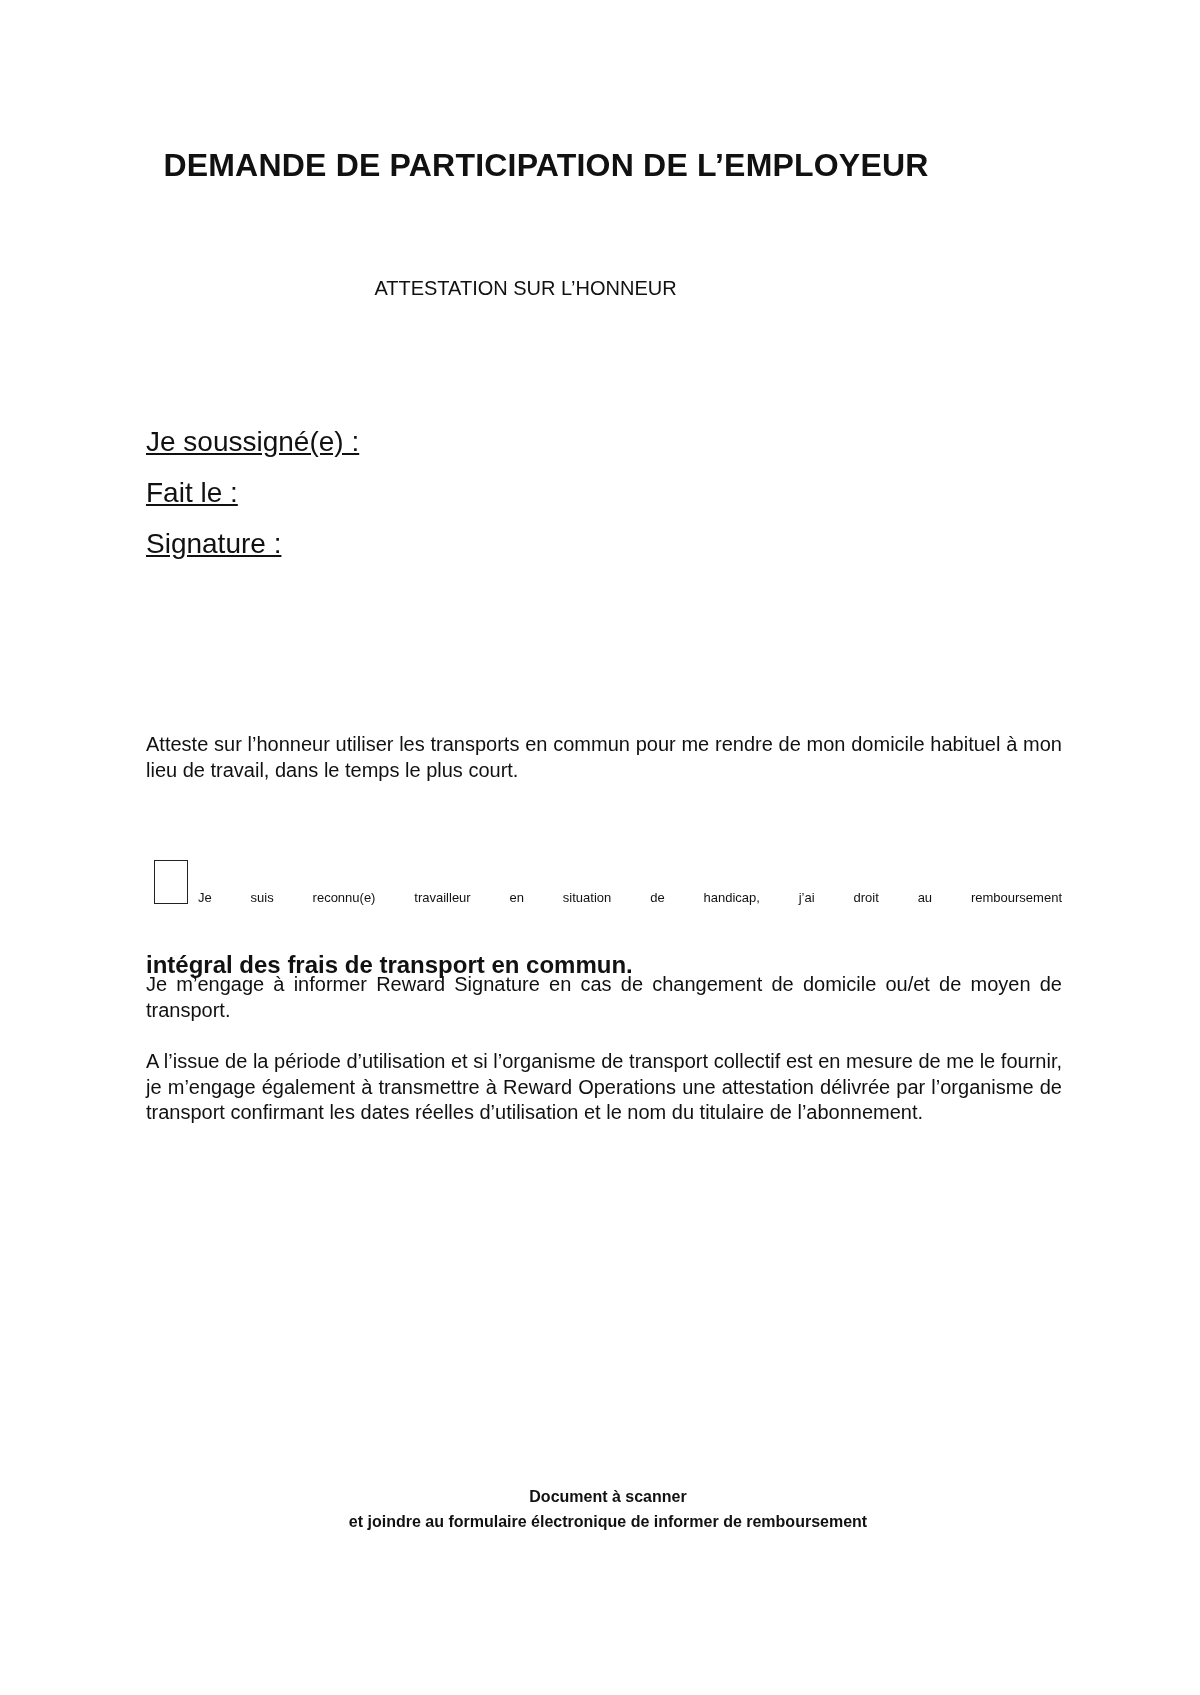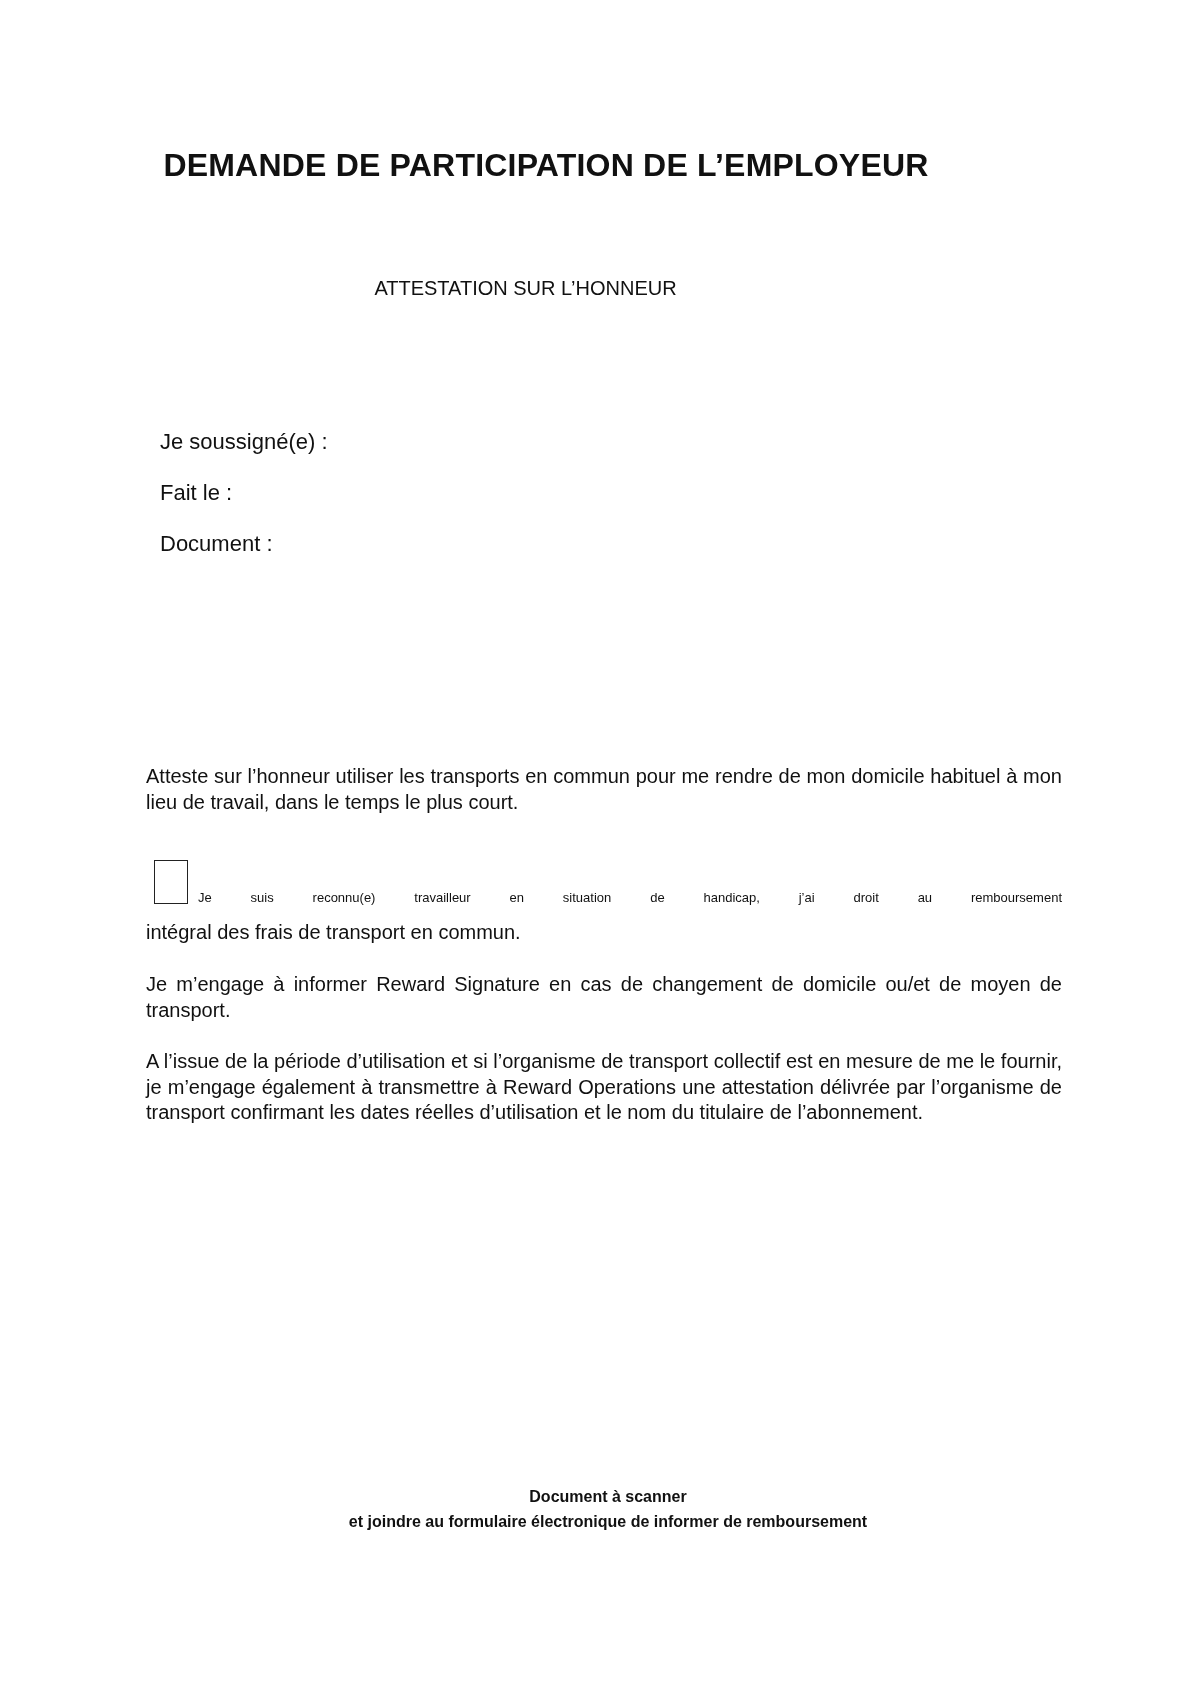--- a/index.html
+++ b/index.html
@@ -2,46 +2,46 @@
 <html><head>
   <meta charset="utf-8">
   <style>
     html, body { margin: 0; padding: 0; background: #ffffff; }
     body { width: 1200px; height: 1695px; position: relative; overflow: hidden;
            font-family: "Liberation Sans", sans-serif; color: #111; }
     .title { position: absolute; left: 0; width: 1092px; top: 146px; text-align: center;
              font-weight: bold; font-size: 32px; line-height: 39px; letter-spacing: 0.2px; }
     .subtitle { position: absolute; left: 0; width: 1051px; top: 276px; text-align: center;
                 font-size: 20px; line-height: 24px; }
-    .field { position: absolute; left: 160px; font-size: 22px; line-height: 24px; }
+    .field { position: absolute; left: 146px; font-size: 28px; line-height: 24px; text-decoration: underline; }
     .para { position: absolute; left: 146px; width: 916px; font-size: 20px; line-height: 25.5px;
             text-align: justify; }
     .checkbox { position: absolute; left: 154px; top: 860px; width: 34px; height: 44px;
                 border: 1.5px solid #222; box-sizing: border-box; background: #fff; cursor: pointer; }
     .check-line1 { position: absolute; left: 198px; width: 864px; top: 885px; font-size: 13px;
                    line-height: 25px; text-align: justify; text-align-last: justify; }
-    .check-line2 { position: absolute; left: 146px; top: 920px; font-size: 20px; line-height: 25px; }
+    .check-line2 { position: absolute; left: 146px; top: 952px; font-size: 24px; line-height: 25px; font-weight: bold; }
     .footer { position: absolute; left: 0; width: 1200px; top: 1484px; text-align: center;
               font-weight: bold; font-size: 16px; line-height: 25px; padding-left: 8px; }
   </style>
 </head>
 <body>
 
 <div>
   <div class="title">
     <div>DEMANDE DE PARTICIPATION DE L’EMPLOYEUR</div>
   </div>
 
   <div class="subtitle">ATTESTATION SUR L’HONNEUR</div>
 
   <div class="field" style="top:430px;">Je soussigné(e) :</div>
   <div class="field" style="top:481px;">Fait le :</div>
-  <div class="field" style="top:532px;">Document :</div>
+  <div class="field" style="top:532px;">Signature :</div>
 
-  <div class="para" style="top:764px;">Atteste sur l’honneur utiliser les transports en commun pour me rendre de mon domicile habituel à mon lieu de travail, dans le temps le plus court.</div>
+  <div class="para" style="top:732px;">Atteste sur l’honneur utiliser les transports en commun pour me rendre de mon domicile habituel à mon lieu de travail, dans le temps le plus court.</div>
 
   <div class="checkbox"></div>
   <div class="check-line1">Je suis reconnu(e) travailleur en situation de handicap, j’ai droit au remboursement</div>
   <div class="check-line2">intégral des frais de transport en commun.</div>
 
   <div class="para" style="top:972px;">Je m’engage à informer Reward Signature en cas de changement de domicile ou/et de moyen de transport.</div>
 
   <div class="para" style="top:1049px;">A l’issue de la période d’utilisation et si l’organisme de transport collectif est en mesure de me le fournir,  je m’engage également à transmettre à Reward Operations une attestation délivrée par l’organisme de transport confirmant les dates réelles d’utilisation et le nom du titulaire de l’abonnement.</div>
 
   <div class="footer">

